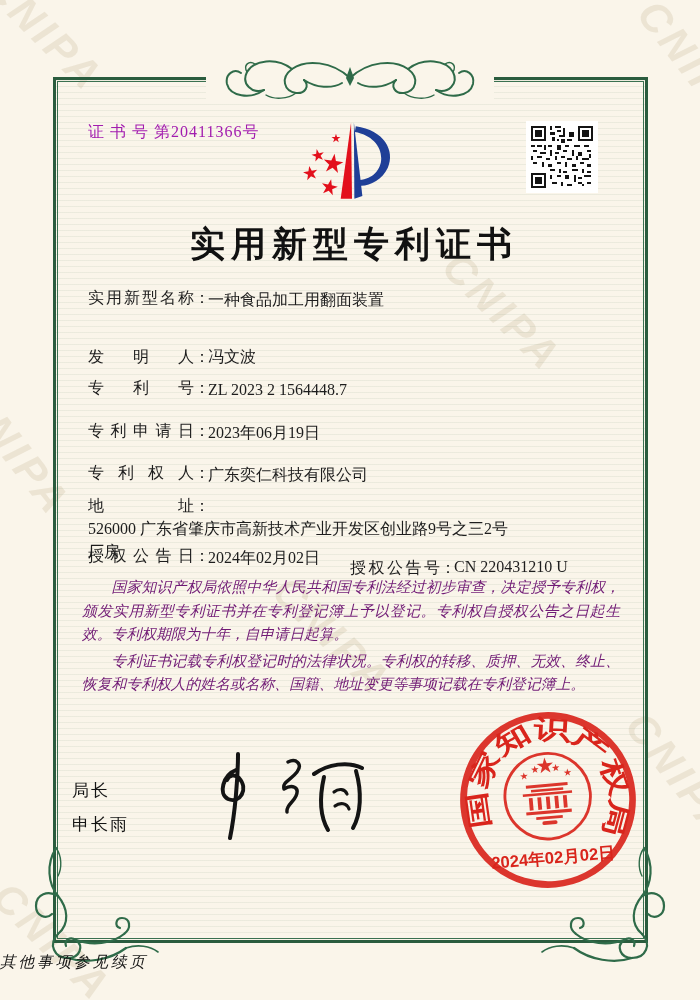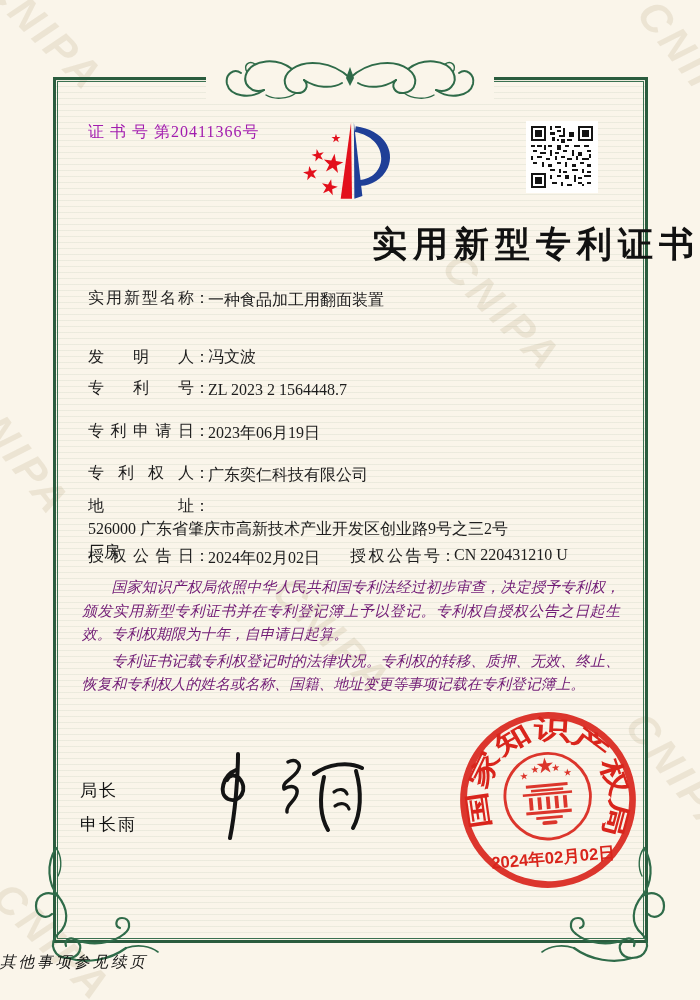--- a/index.html
+++ b/index.html
@@ -51,44 +51,44 @@
     font-size:16px; letter-spacing:1px; color:#a21caf;
   }
 
   .logo { position:absolute; left:286px; top:110px; width:132px; height:106px; }
   .qr   { position:absolute; left:526px; top:121px; width:72px; height:72px;
           background:#fff; padding:5px; }
   .qr svg { width:62px; height:62px; display:block; }
 
   .title {
     position:absolute; left:0; top:221px; width:700px;
-    text-align:right; font-size:35px; font-weight:bold;
+    text-align:center; font-size:35px; font-weight:bold;
     letter-spacing:6px; color:#111;padding-left:8px;
   }
 
   .fields { position:absolute; left:88px; top:288px; width:540px; font-size:16px; color:#1d1d1d; }
   .field-row { position:absolute; left:0; }
   .field-label {
     display:inline-block; width:106px;
     text-align:justify; text-align-last:justify;
     vertical-align:top;
   }
   .field-colon { display:inline-block; width:14px; vertical-align:top; }
   .field-value { display:inline-block; width:412px; vertical-align:top; line-height:23px; }
-  .grant-col2 { position:absolute; left:262px; top:0; white-space:nowrap; }
+  .grant-col2 { position:absolute; left:262px; top:12px; white-space:nowrap; }
   .grant-col2 .field-label { width:90px; }
 
   .paragraphs {
     position:absolute; left:82px; top:576px; width:538px;
     font-size:14.8px; font-style:italic; line-height:23.5px;
     text-align:justify; color:#701a75;
   }
   .paragraphs p { text-indent:2em; margin-bottom:3px; }
 
-  .director { position:absolute; left:80px; top:779px;
+  .director { position:absolute; left:72px; top:779px;
     font-family:"Liberation Sans","DejaVu Sans",sans-serif;
     font-size:17px; color:#141414; }
   .director div { margin-bottom:11px; letter-spacing:2px; }
 
   .signature { position:absolute; left:196px; top:744px; width:190px; height:102px; }
 
   .seal {
     position:absolute; left:453px; top:705px; width:190px; height:190px;
     transform:rotate(-5deg);
   }

